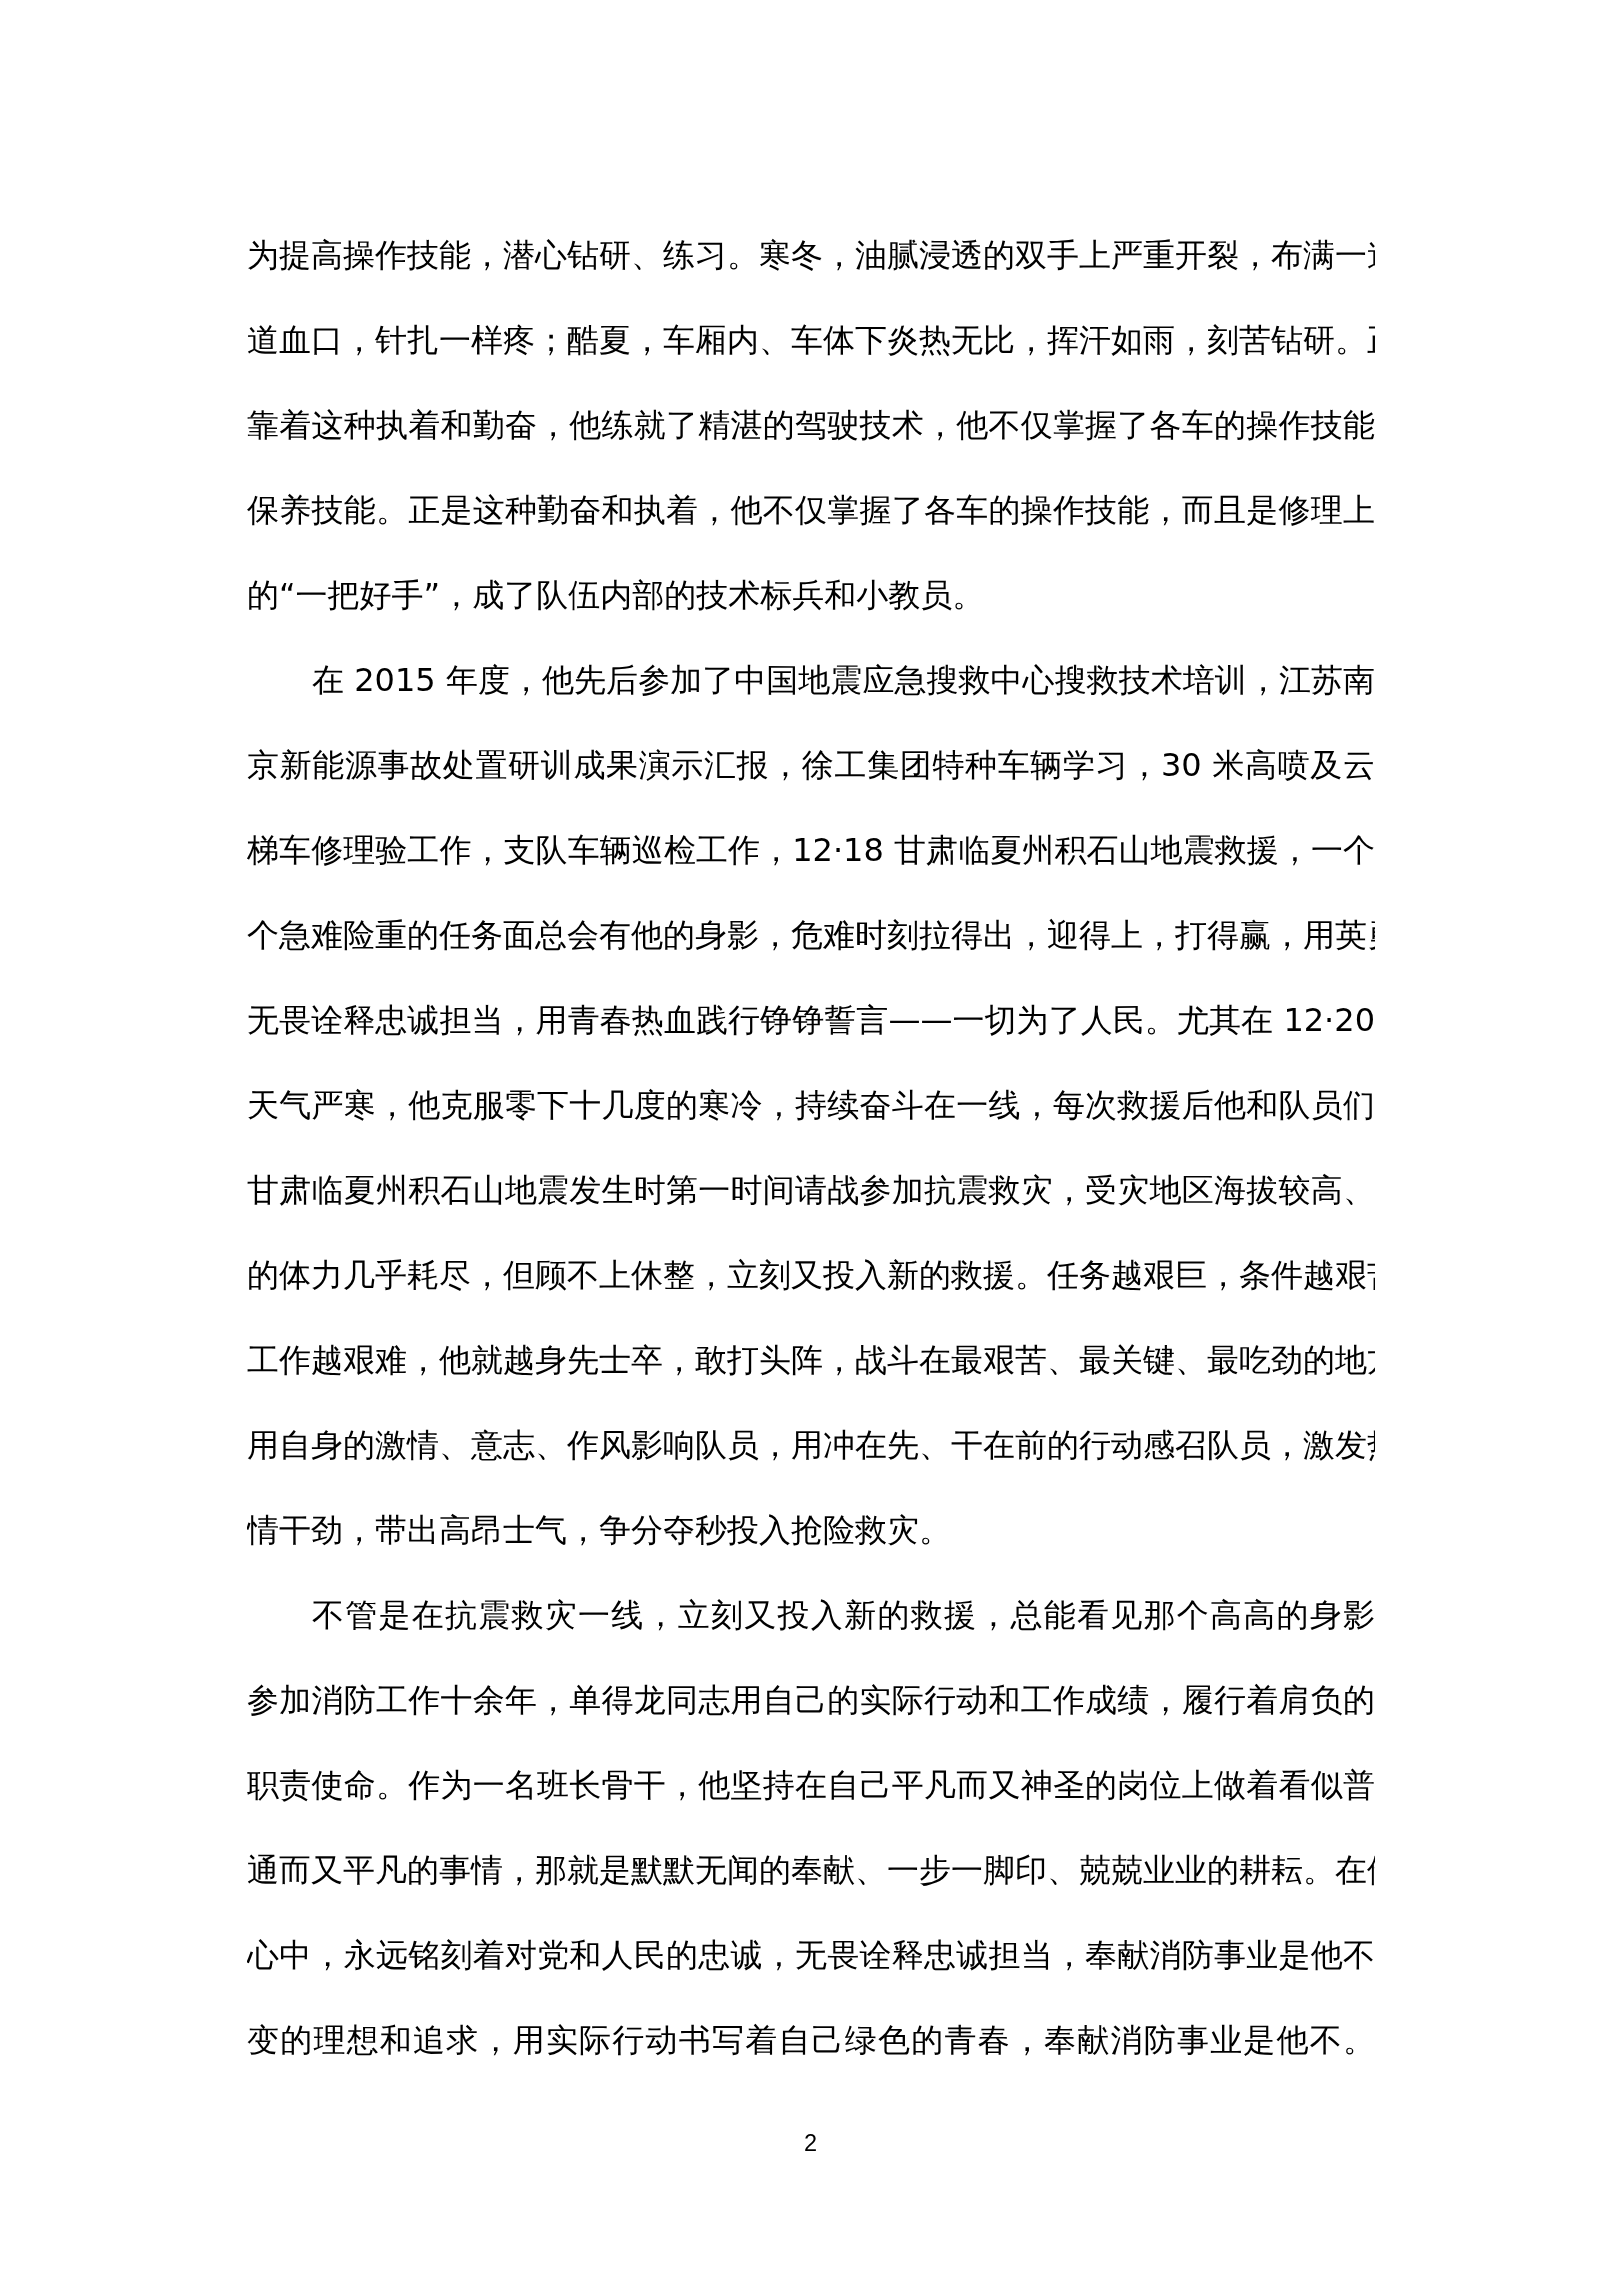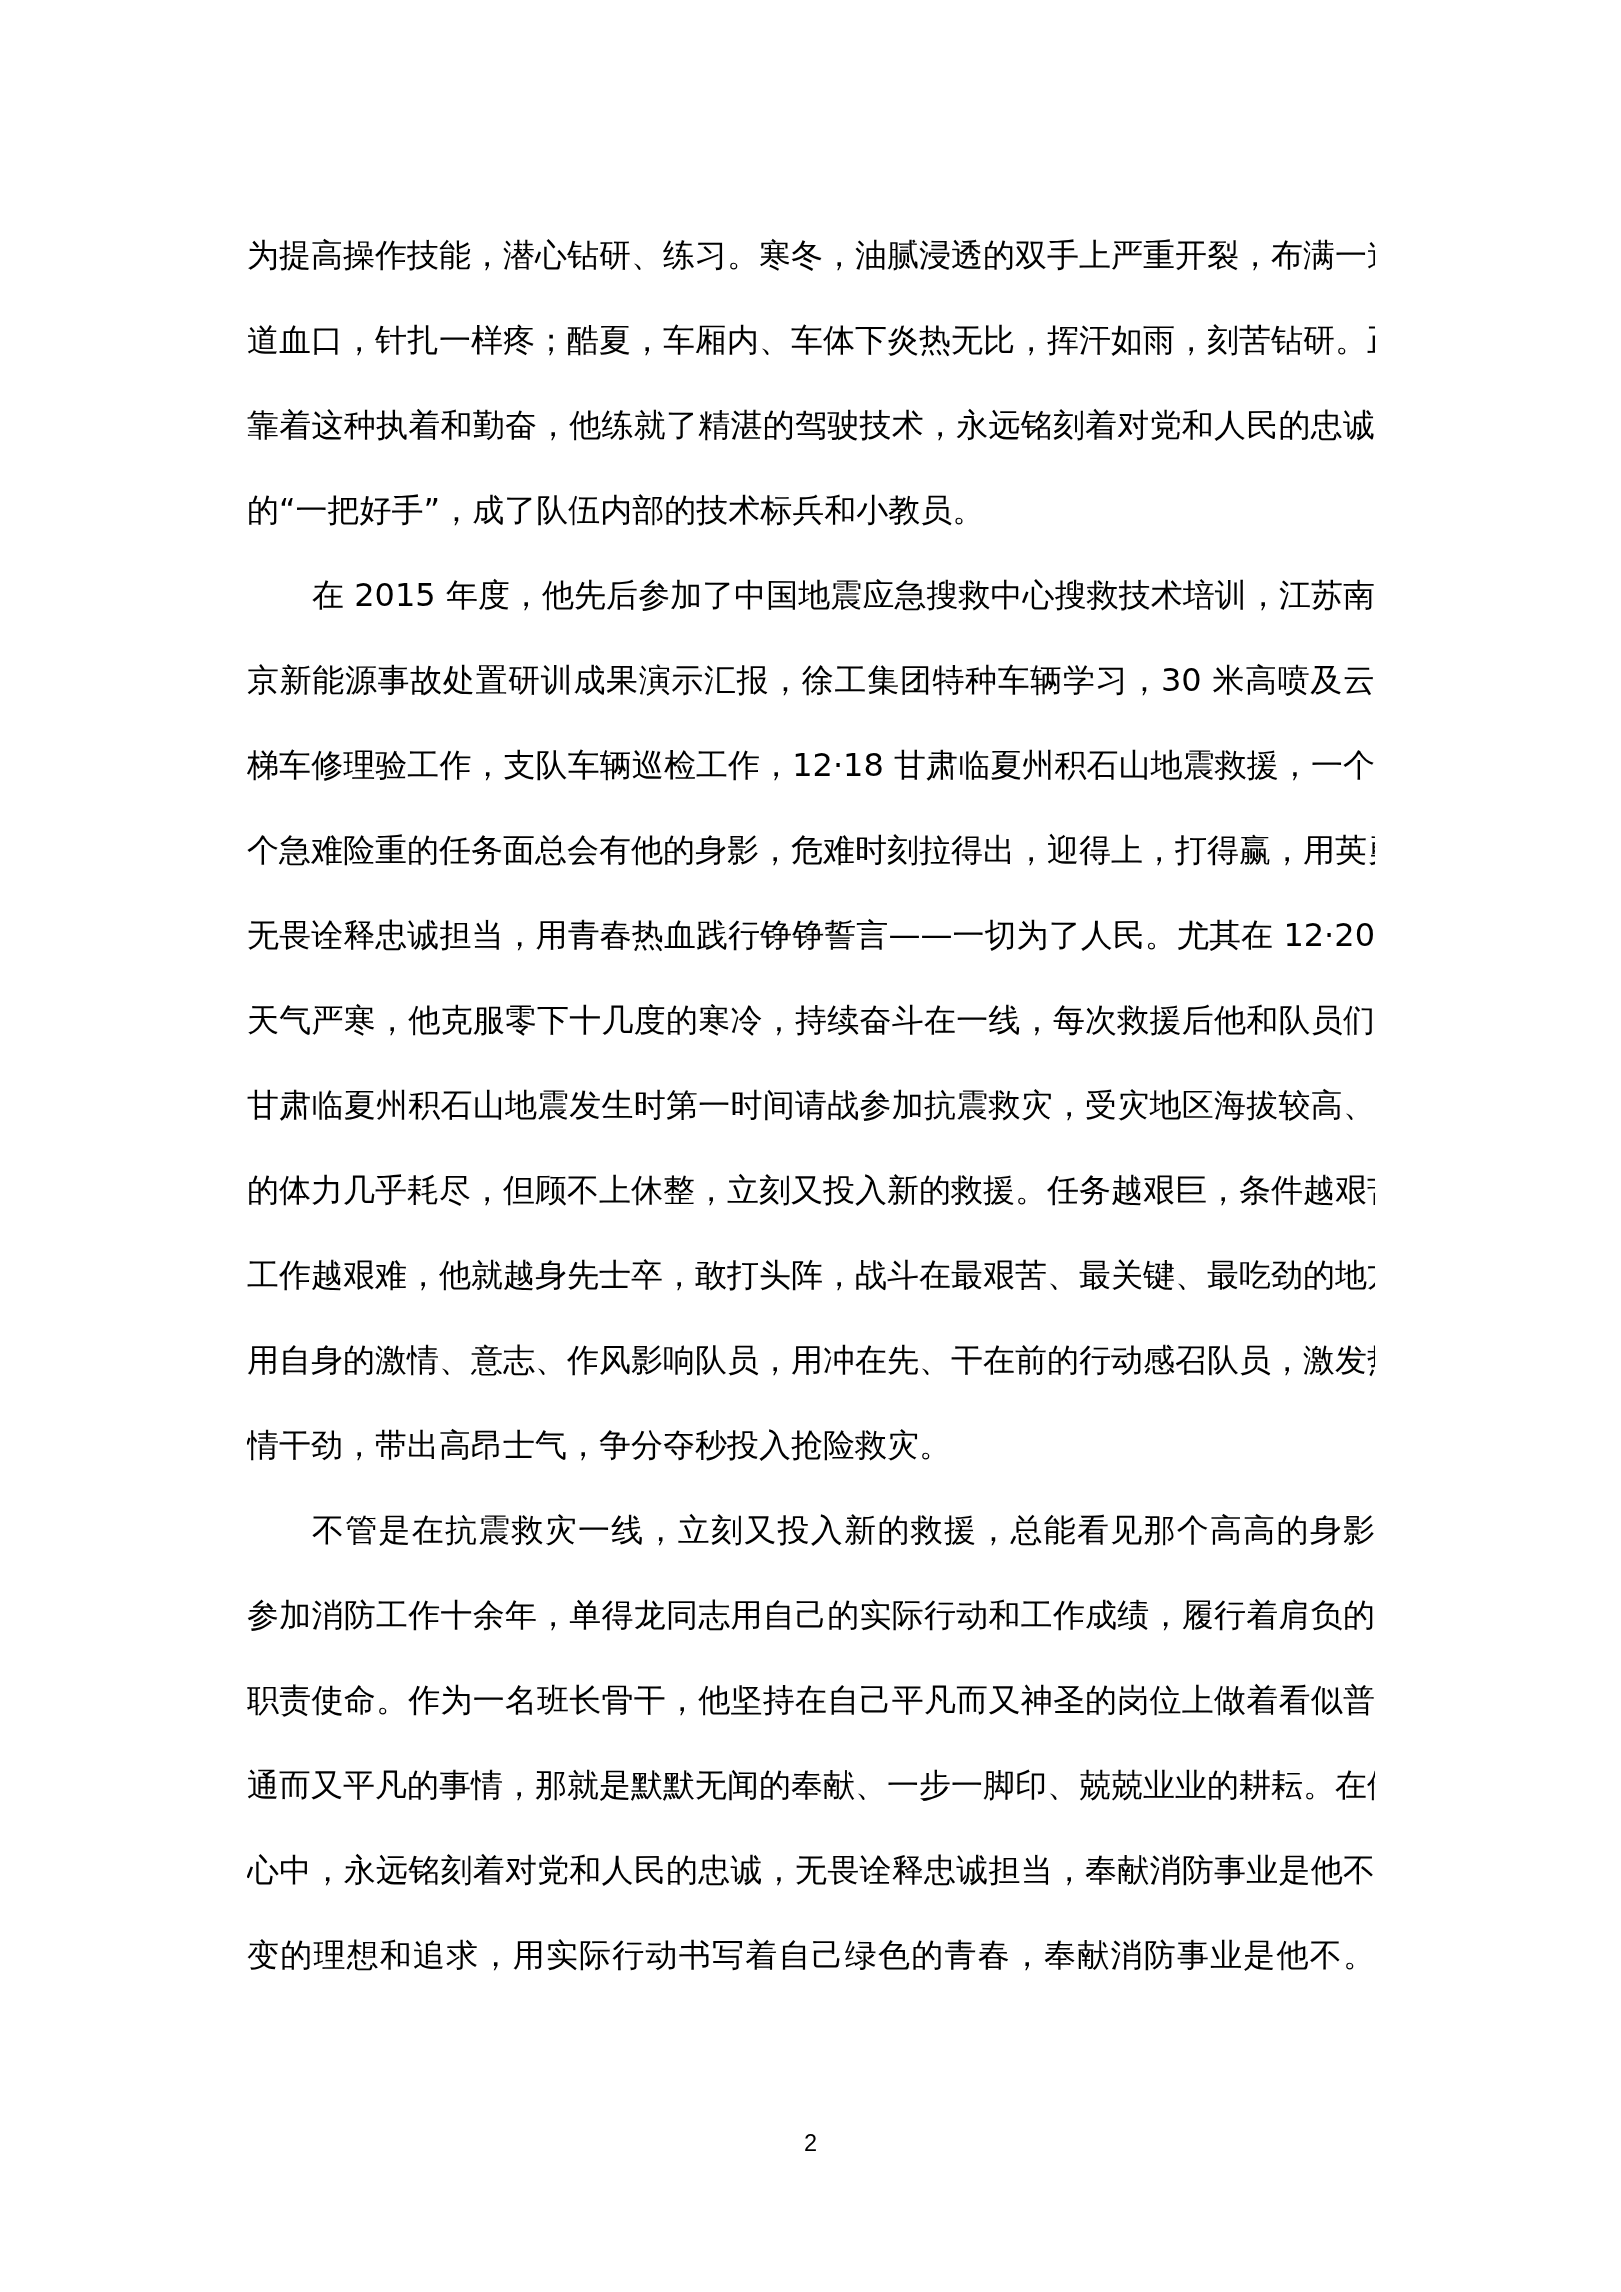--- a/index.html
+++ b/index.html
@@ -58,21 +58,22 @@
 </style>
 </head>
 <body>
 
 <div class="page">
   <div class="body-text">
 
     <div>
       <span class="line">为提高操作技能，潜心钻研、练习。寒冬，油腻浸透的双手上严重开裂，布满一道</span>
       <span class="line">道血口，针扎一样疼；酷夏，车厢内、车体下炎热无比，挥汗如雨，刻苦钻研。正是</span>
-      <span class="line">靠着这种执着和勤奋，他练就了精湛的驾驶技术，永远铭刻着对党和人民的忠诚</span>
+      <span class="line">靠着这种执着和勤奋，他练就了精湛的驾驶技术，他不仅掌握了各车的操作技能</span>
+      <span class="line">保养技能。正是这种勤奋和执着，他不仅掌握了各车的操作技能，而且是修理上</span>
       <span class="line last">的“一把好手”，成了队伍内部的技术标兵和小教员。</span>
     </div>
 
     <div>
       <span class="line indent">在 2015 年度，他先后参加了中国地震应急搜救中心搜救技术培训，江苏南</span>
       <span class="line">京新能源事故处置研训成果演示汇报，徐工集团特种车辆学习，30 米高喷及云</span>
       <span class="line">梯车修理验工作，支队车辆巡检工作，12·18 甘肃临夏州积石山地震救援，一个</span>
       <span class="line">个急难险重的任务面总会有他的身影，危难时刻拉得出，迎得上，打得赢，用英勇</span>
       <span class="line">无畏诠释忠诚担当，用青春热血践行铮铮誓言——一切为了人民。尤其在 12·20</span>
       <span class="line">天气严寒，他克服零下十几度的寒冷，持续奋斗在一线，每次救援后他和队员们</span>

